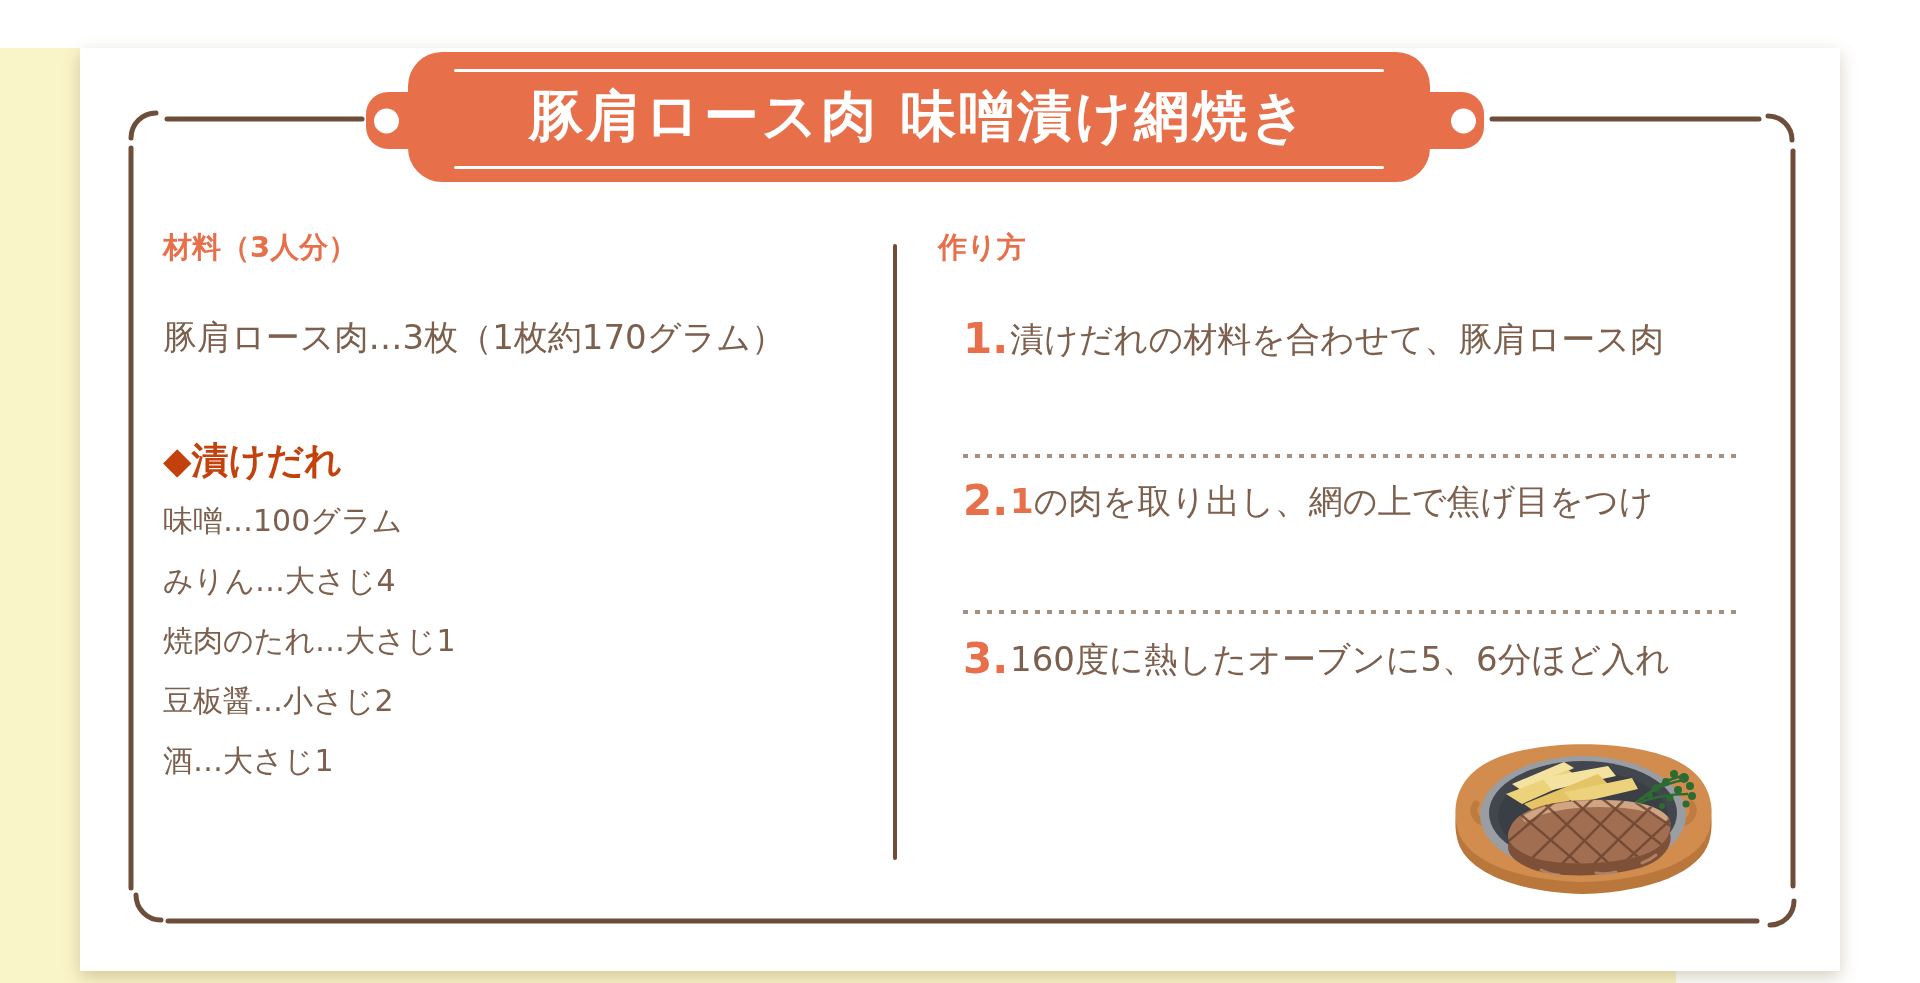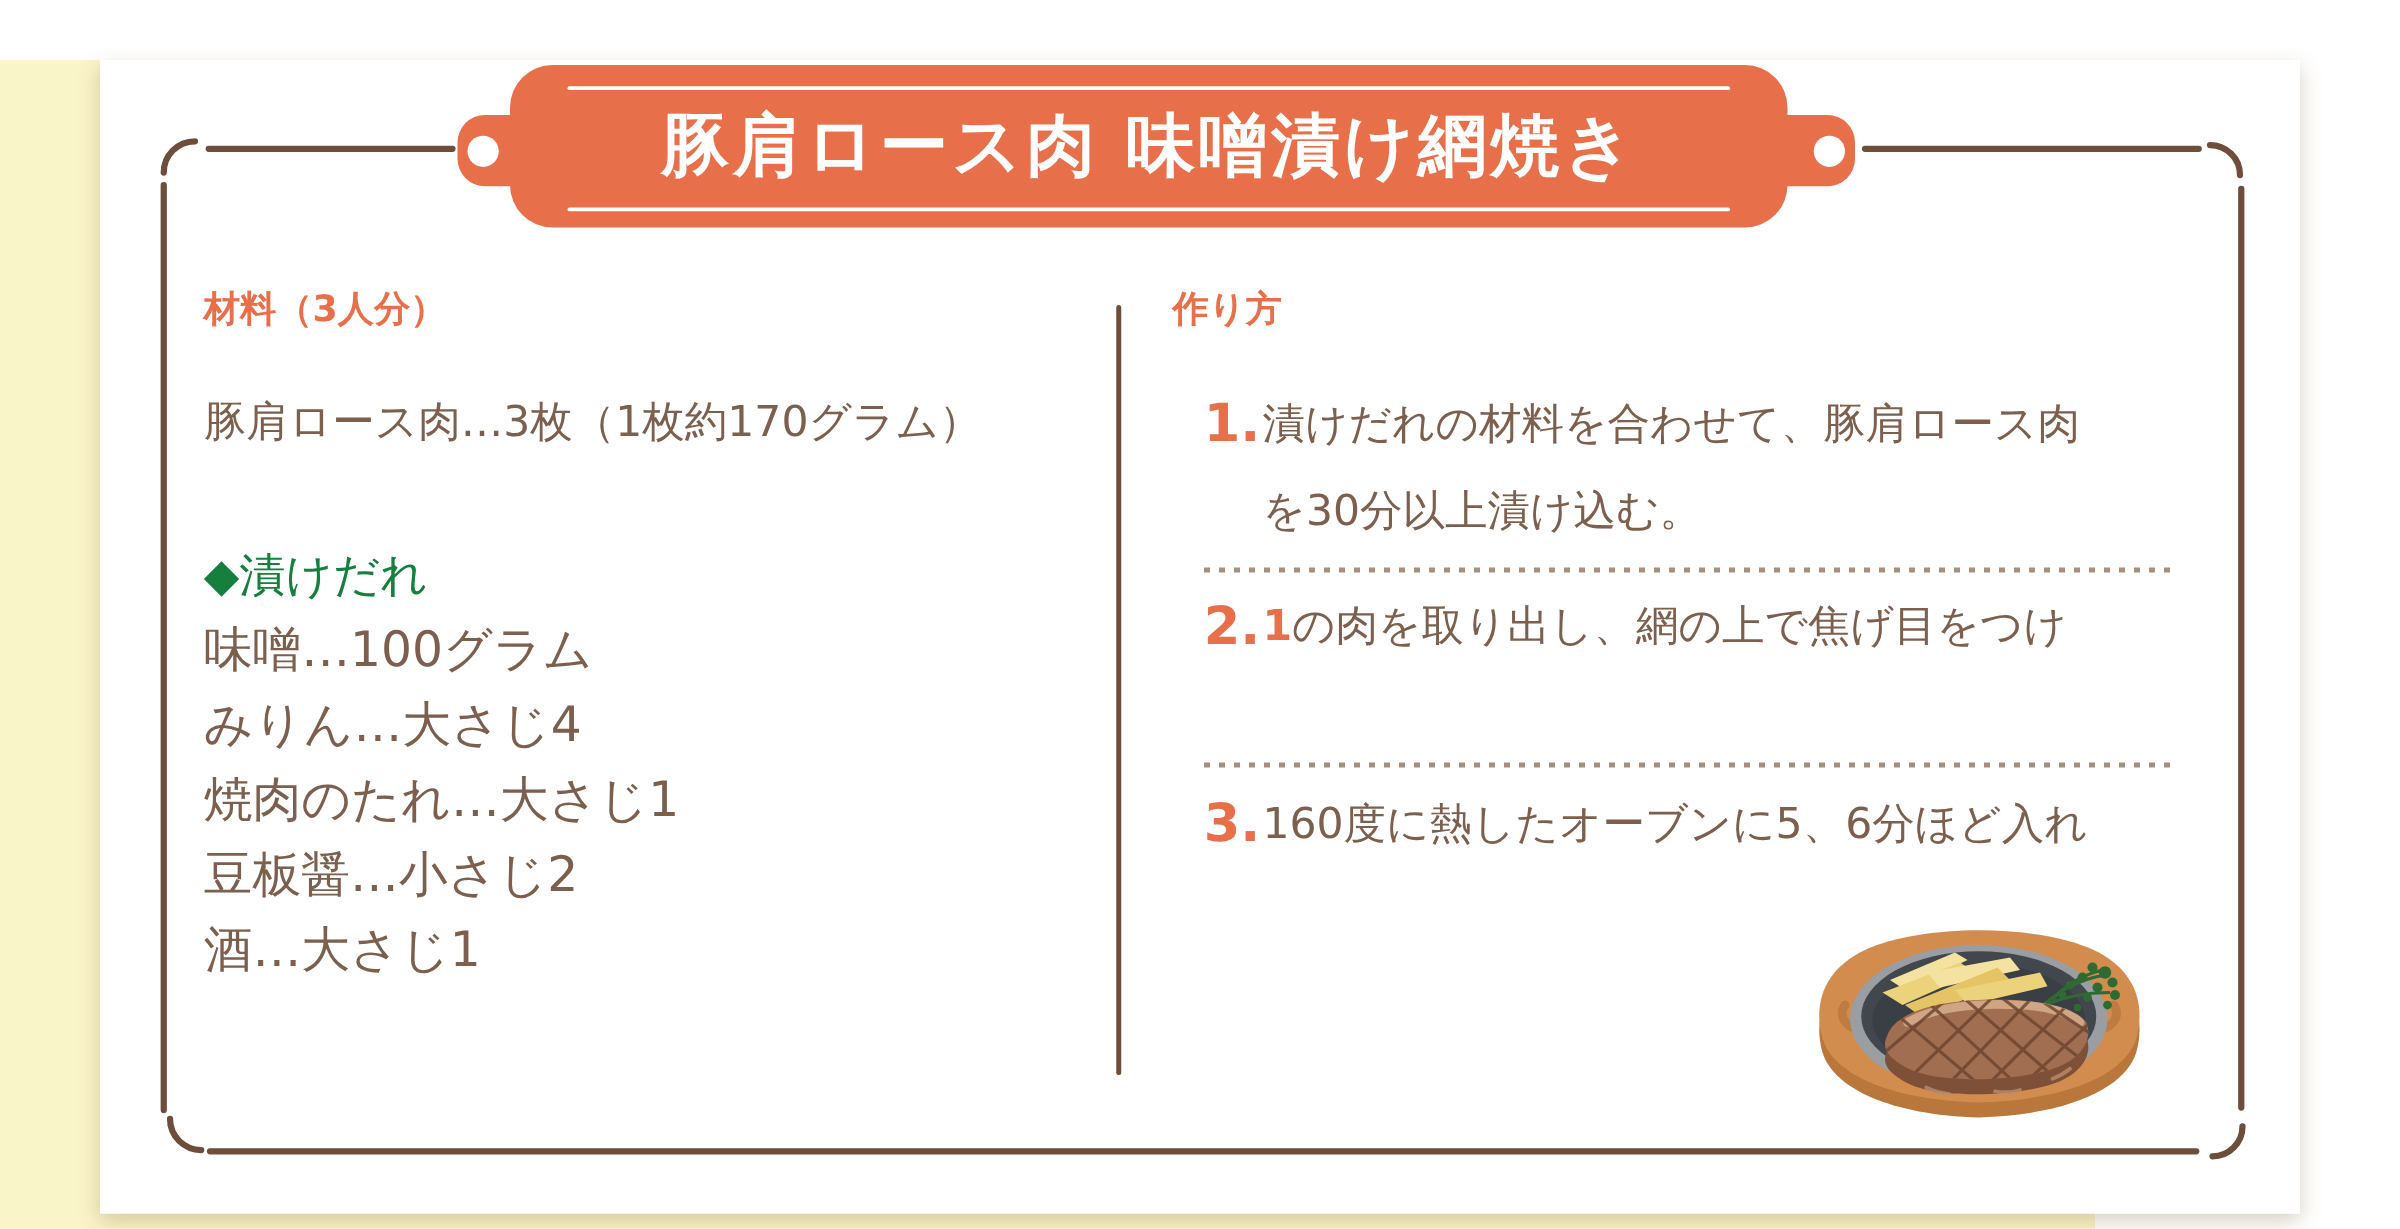--- a/index.html
+++ b/index.html
@@ -28,23 +28,23 @@
        background:#E7704B;border-radius:34px;display:flex;align-items:center;justify-content:center;}
   .banner-line{position:absolute;left:46px;right:46px;height:3px;background:#FFFFFF;border-radius:2px;}
   .line-top{top:17px;} .line-bottom{bottom:13px;}
   .banner-title{color:#FFFFFF;font-size:55px;font-weight:bold;letter-spacing:3px;white-space:nowrap;}
 
   
   .sec-heading{position:absolute;color:#E7704B;font-weight:bold;font-size:29px;white-space:nowrap;}
   .ing-heading{left:163px;top:180px;}
   .inst-heading{left:938px;top:180px;}
   .ing-item{position:absolute;left:163px;top:267px;font-size:34px;color:#7C5F4D;white-space:nowrap;}
-  .marinade-heading{position:absolute;left:163px;top:388px;font-size:37px;font-weight:normal;
-       color:#15803d;white-space:nowrap;}
-  .marinade-list{position:absolute;left:163px;top:443px;font-size:39px;color:#7C5F4D;
+  .marinade-heading{position:absolute;left:163px;top:388px;font-size:37px;font-weight:bold;
+       color:#c2410c;white-space:nowrap;}
+  .marinade-list{position:absolute;left:163px;top:443px;font-size:30px;color:#7C5F4D;
        line-height:60px;white-space:nowrap;}
 
   .divider{position:absolute;left:893px;top:196px;width:4px;height:616px;
        background:#6E4E3A;border-radius:2px;}
 
   
   .step{position:absolute;left:963px;width:800px;}
   .step-num{position:absolute;left:0;top:0;font-size:42px;font-weight:bold;
        color:#E7704B;line-height:70px;}
   .step-body{margin-left:47px;font-size:34px;color:#7C5F4D;line-height:70px;white-space:nowrap;}
@@ -101,21 +101,20 @@
     </div>
 
     <div class="divider"></div>
 
     <div class="sec-heading inst-heading">作り方</div>
 
     <div class="step step1">
       <span class="step-num">1.</span>
       <div class="step-body">
         <div>漬けだれの材料を合わせて、豚肩ロース肉</div>
-        <div>を30分以上漬け込む。</div>
       </div>
     </div>
 
     <div class="sep sep1"></div>
 
     <div class="step step2">
       <span class="step-num">2.</span>
       <div class="step-body">
         <div><span class="hl">1</span><span>の肉を取り出し、網の上で焦げ目をつけ</span></div>
       </div>

